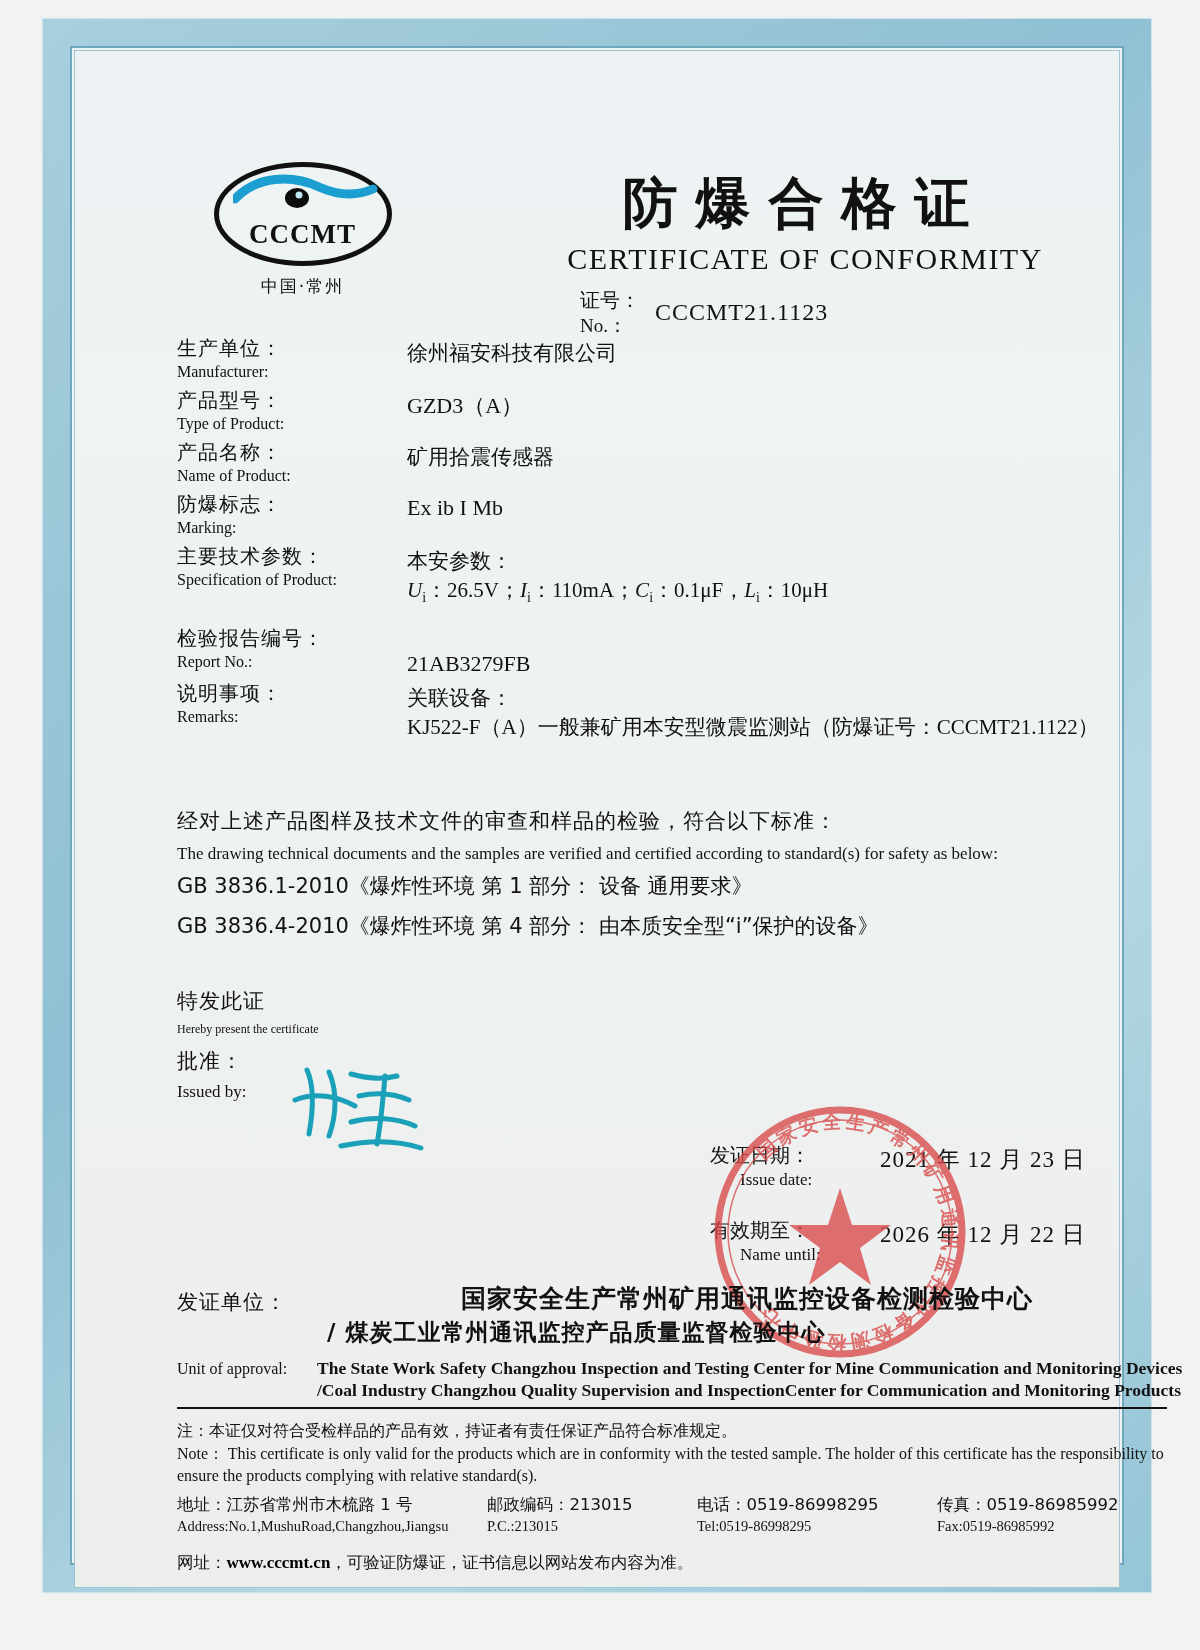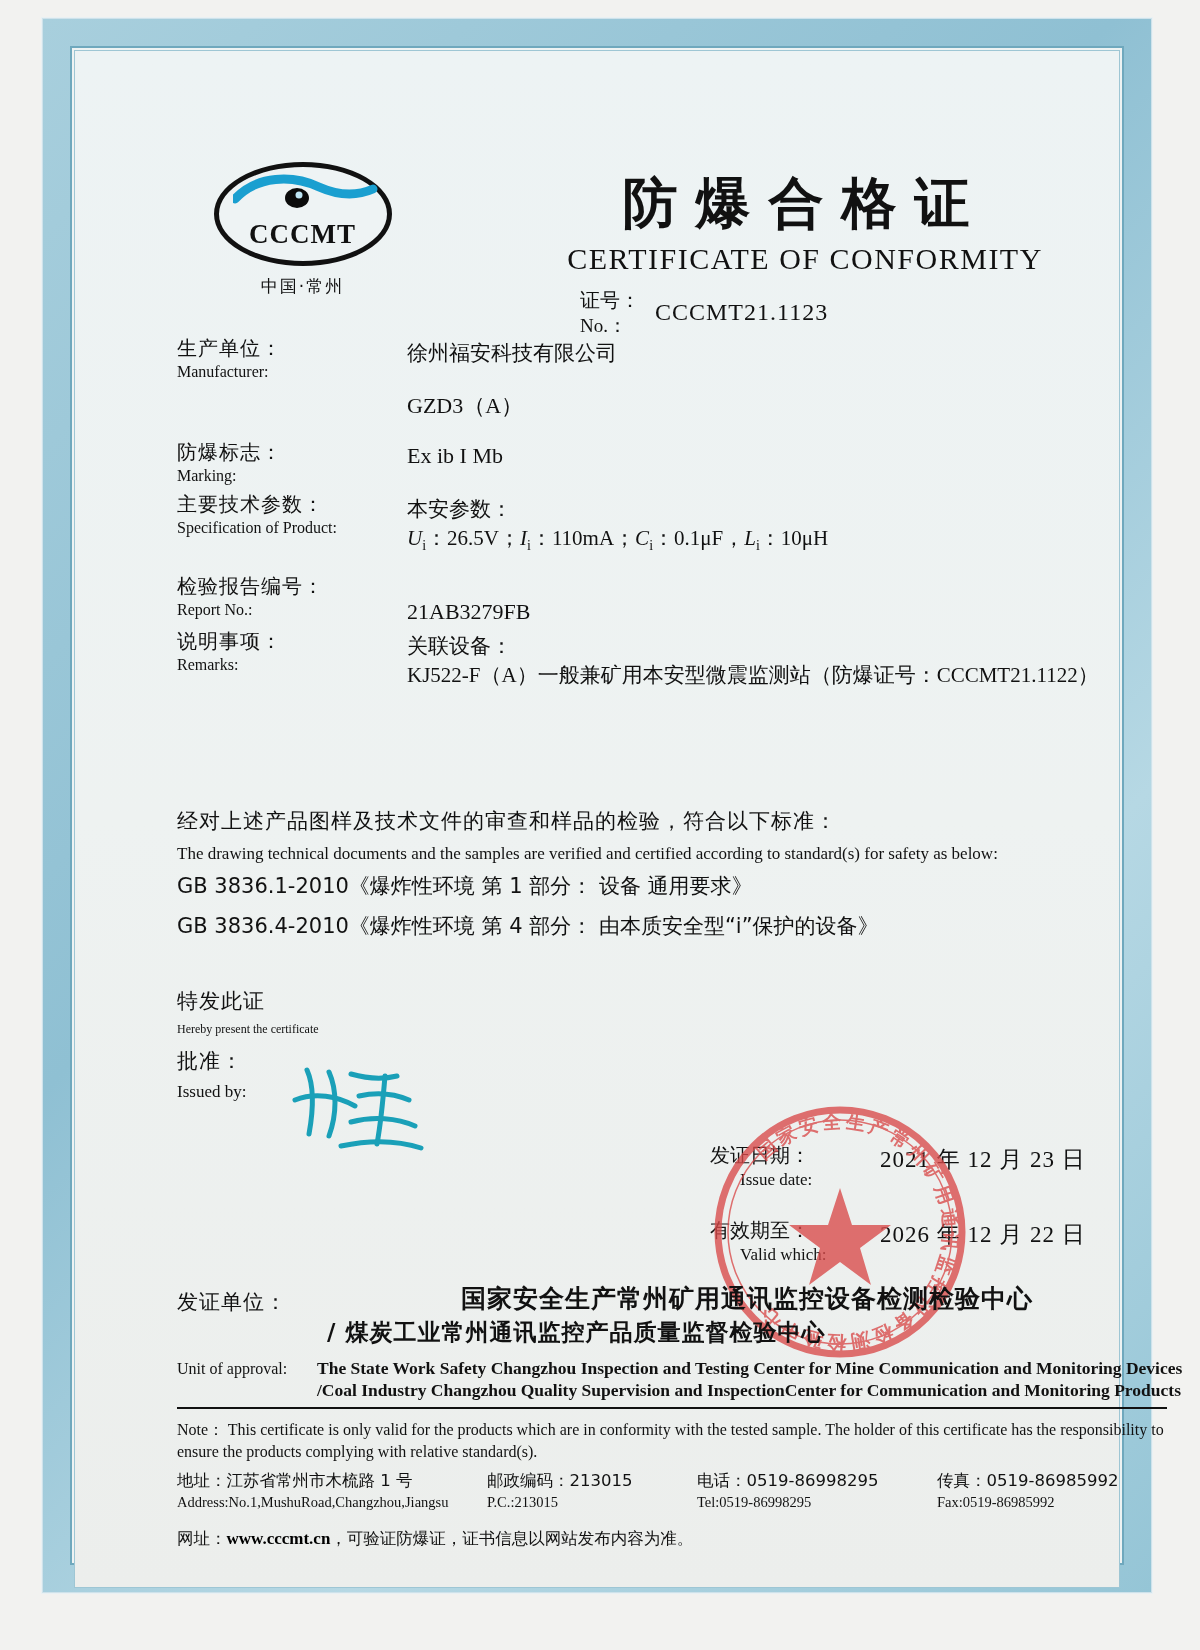--- a/index.html
+++ b/index.html
@@ -234,23 +234,34 @@
 
         <div class="field-row" style="height:52px">
           <div class="f-label">
             <div class="f-cn">生产单位：</div>
             <div class="f-en">Manufacturer:</div>
           </div>
           <div class="f-value">徐州福安科技有限公司</div>
         </div>
 
         <div class="field-row" style="height:52px">
+          <div class="f-label">
+            <div class="f-cn">产品型号：</div>
+            <div class="f-en">Type of Product:</div>
+          </div>
           <div class="f-value serif">GZD3（A）</div>
         </div>
 
+        <div class="field-row" style="height:52px">
+          <div class="f-label">
+            <div class="f-cn">产品名称：</div>
+            <div class="f-en">Name of Product:</div>
+          </div>
+          <div class="f-value">矿用拾震传感器</div>
+        </div>
 
         <div class="field-row" style="height:52px">
           <div class="f-label">
             <div class="f-cn">防爆标志：</div>
             <div class="f-en">Marking:</div>
           </div>
           <div class="f-value serif">Ex ib I Mb</div>
         </div>
 
         <div class="field-row" style="height:82px">
@@ -304,21 +315,21 @@
         </g>
       </svg>
 
       <div class="date-row">
         <div class="d-label-cn">发证日期：</div>
         <div class="d-label-en">Issue date:</div>
         <div class="d-value">2021 年 12 月 23 日</div>
       </div>
       <div class="date-row2">
         <div class="d-label-cn">有效期至：</div>
-        <div class="d-label-en">Valid which:</div>
+        <div class="d-label-en">Name until:</div>
         <div class="d-value">2026 年 12 月 22 日</div>
       </div>
 
       <svg class="stamp" viewBox="0 0 280 280">
         <defs>
           <path id="stamp-circle-path" d="M 140,140 m -104,0 a 104,104 0 1,1 208,0 a 104,104 0 1,1 -208,0"></path>
         </defs>
         <g opacity="0.78">
           <circle cx="140" cy="140" r="122" fill="none" stroke="#d94a4a" stroke-width="7"></circle>
           <circle cx="140" cy="140" r="112" fill="none" stroke="#d94a4a" stroke-width="1.5"></circle>
@@ -334,20 +345,21 @@
         <div class="unit-cn1">国家安全生产常州矿用通讯监控设备检测检验中心</div>
         <div class="unit-cn2">/ 煤炭工业常州通讯监控产品质量监督检验中心</div>
         <div class="unit-en-label">Unit of approval:</div>
         <div class="unit-en1">The State Work Safety Changzhou Inspection and Testing Center for Mine Communication and Monitoring Devices</div>
         <div class="unit-en2">/Coal Industry Changzhou Quality Supervision and InspectionCenter for Communication and Monitoring Products</div>
       </div>
 
       <div class="hr-main"></div>
 
       <div class="footer">
+        <div class="fn-cn">注：本证仅对符合受检样品的产品有效，持证者有责任保证产品符合标准规定。</div>
         <div class="fn-en">Note： This certificate is only valid for the products which are in conformity with the tested sample. The holder of this certificate has the responsibility to ensure the products complying with relative standard(s).</div>
 
         <div class="addr-row">
           <div class="c1 addr-cn"><span>地址：</span><span>江苏省常州市木梳路 1 号</span></div>
           <div class="c2 addr-cn"><span>邮政编码：</span><span>213015</span></div>
           <div class="c3 addr-cn"><span>电话：</span><span>0519-86998295</span></div>
           <div class="c4 addr-cn"><span>传真：</span><span>0519-86985992</span></div>
         </div>
 
         <div class="addr-row" style="height:22px;margin-top:0">

